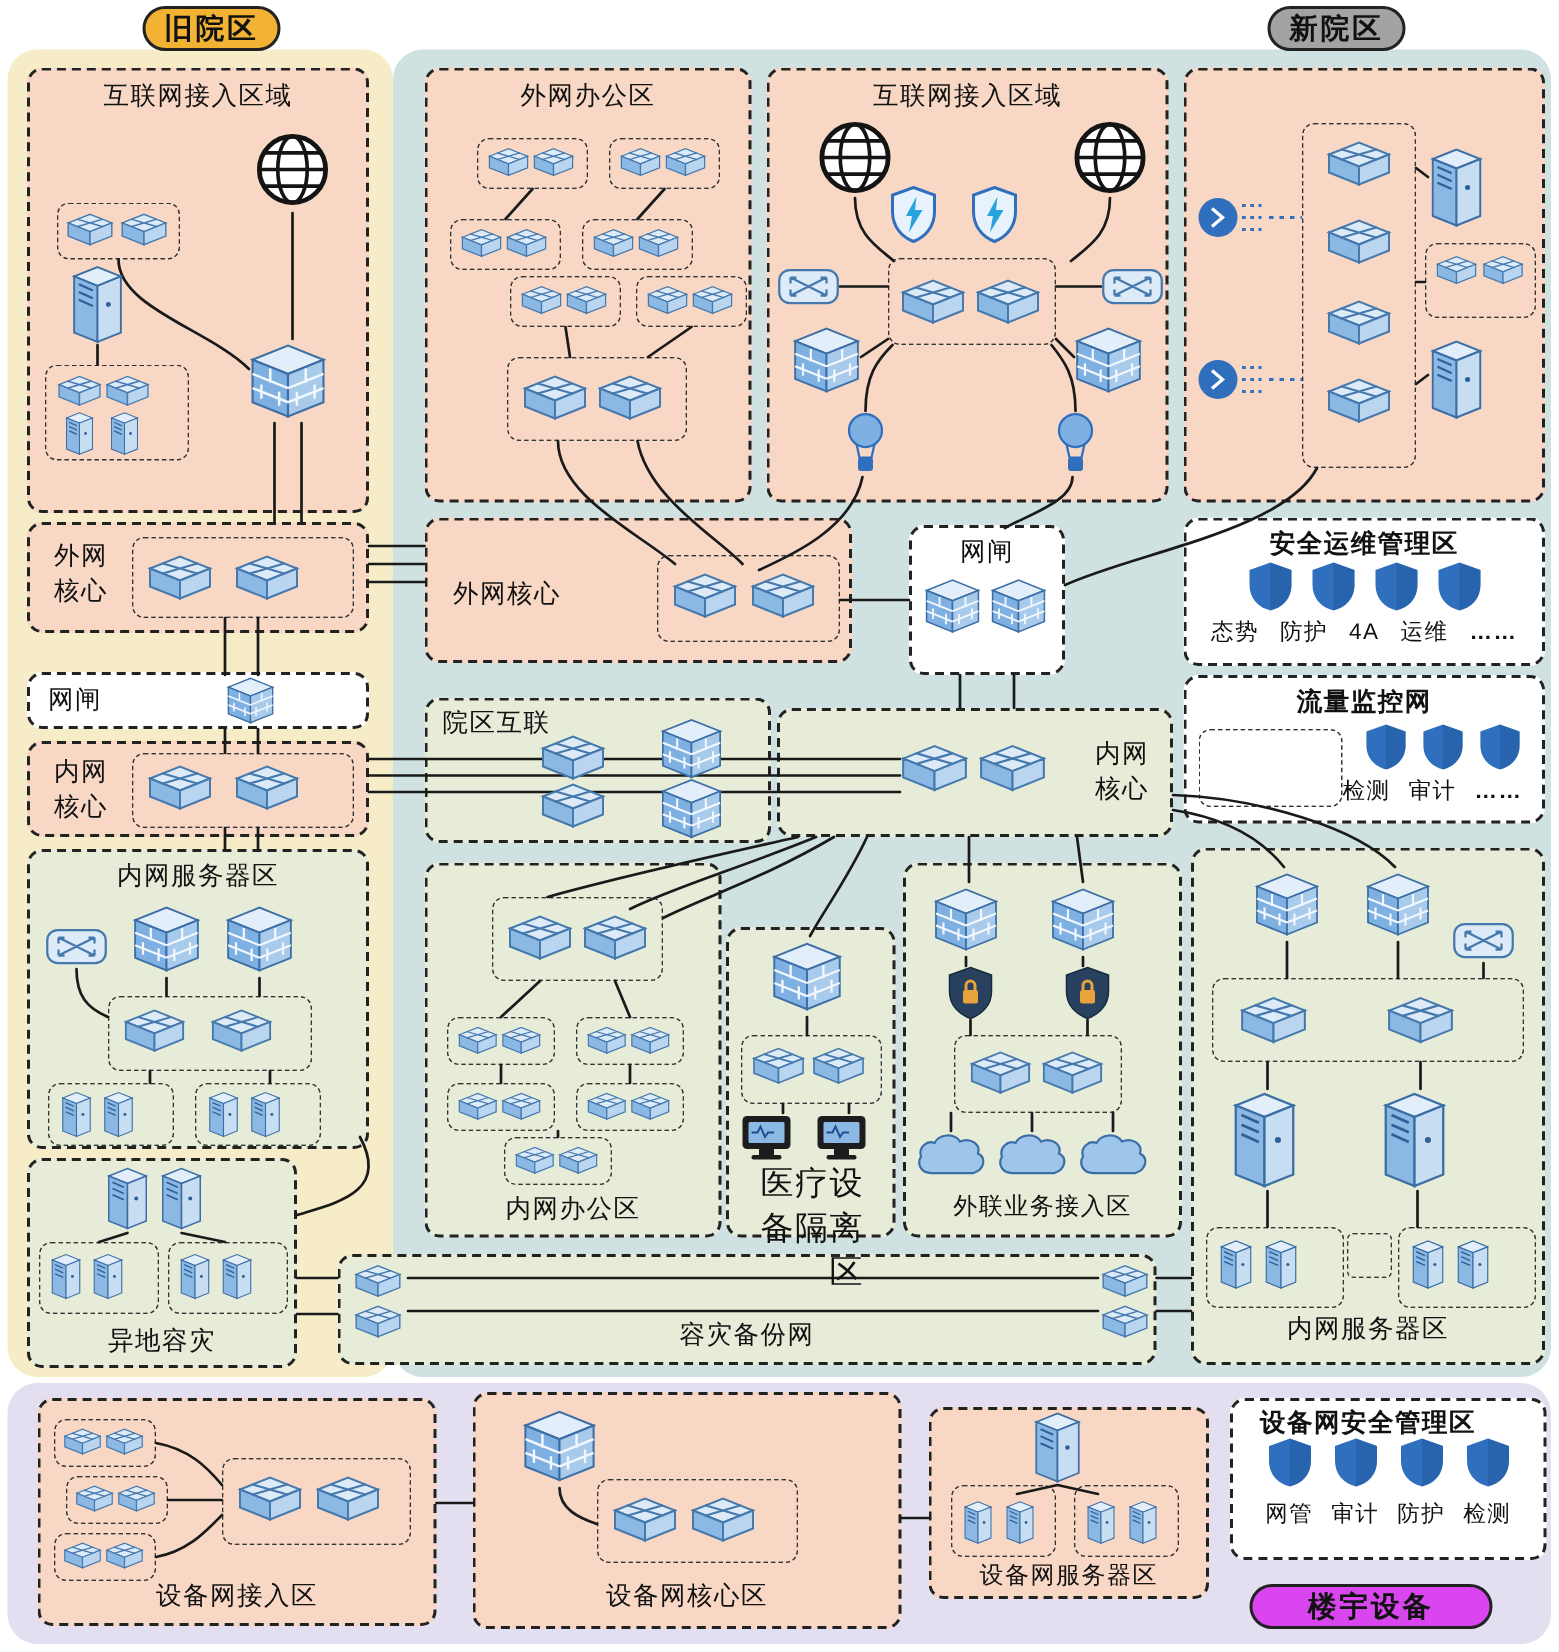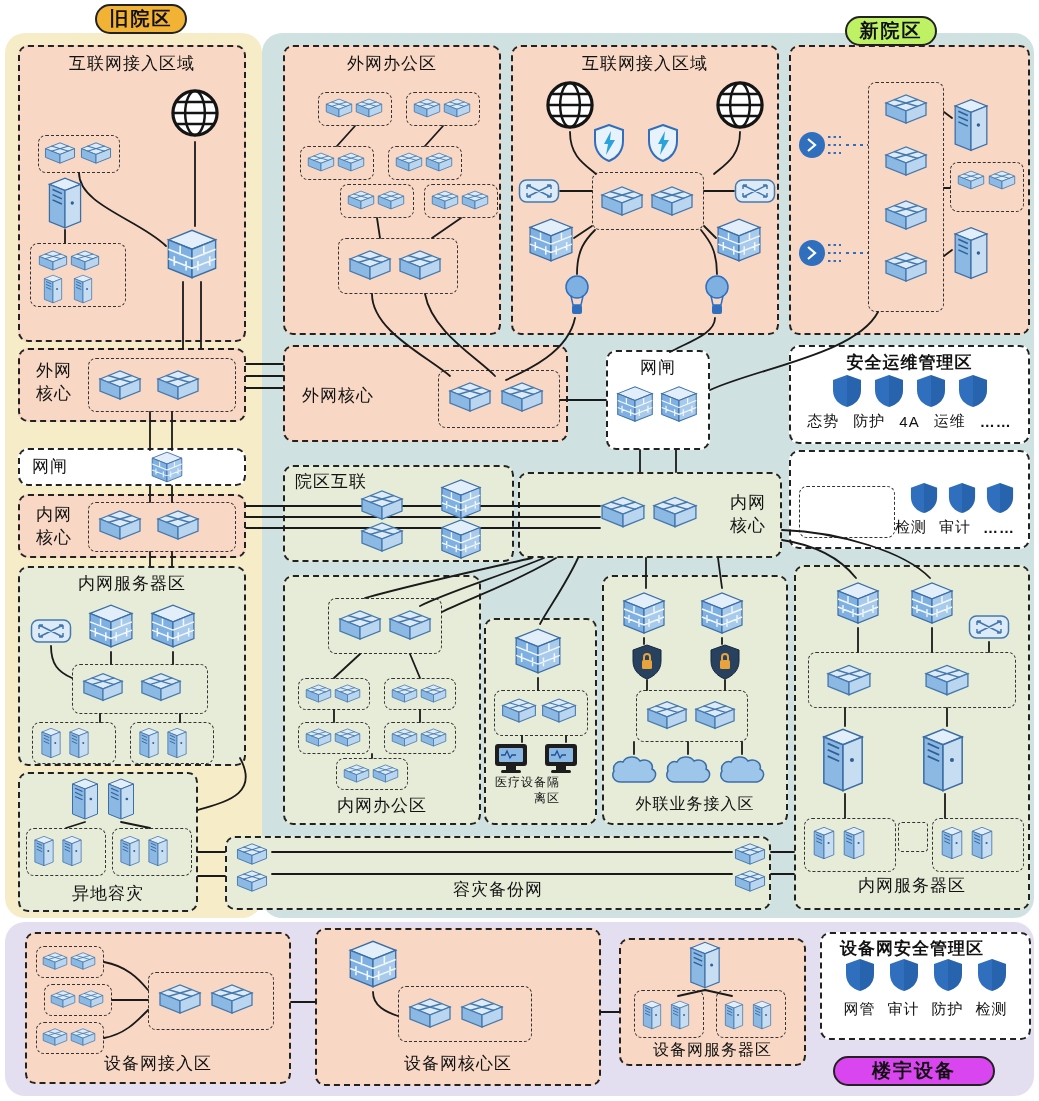--- a/index.html
+++ b/index.html
@@ -665,24 +665,25 @@
   <div class="zlabel" style="left:28px;top:360px;width:44px">外网核心</div>
   <div class="zlabel nowrap" style="left:32px;top:456px">网闸</div>
   <div class="zlabel" style="left:28px;top:504px;width:44px">内网核心</div>
   <div class="ztitle" style="left:18px;top:572px;width:228px">内网服务器区</div>
   <div class="ztitle" style="left:18px;top:882px;width:180px">异地容灾</div>
   <div class="ztitle" style="left:283px;top:52px;width:218px">外网办公区</div>
   <div class="ztitle" style="left:511px;top:52px;width:268px">互联网接入区域</div>
   <div class="zlabel nowrap" style="left:302px;top:385px">外网核心</div>
   <div class="ztitle" style="left:606px;top:356px;width:104px">网闸</div>
   <div class="ztitle b" style="left:789px;top:351px;width:241px">安全运维管理区</div>
+  <div class="ztitle b" style="left:789px;top:456px;width:241px">流量监控网</div>
   <div class="zlabel nowrap" style="left:295px;top:471px">院区互联</div>
   <div class="zlabel" style="left:722px;top:492px;width:44px">内网核心</div>
   <div class="ztitle" style="left:283px;top:794px;width:198px">内网办公区</div>
-  <div class="zlabel" style="left:490px;top:774px;width:70px;font-size:12px">医疗设备隔离区</div>
+  <div class="zlabel" style="left:506px;top:774px;width:70px;font-size:22px">医疗设备隔离区</div>
   <div class="ztitle" style="left:602px;top:794px;width:186px;font-size:16px">外联业务接入区</div>
   <div class="ztitle" style="left:794px;top:874px;width:236px">内网服务器区</div>
   <div class="ztitle" style="left:225px;top:878px;width:546px">容灾备份网</div>
   <div class="ztitle" style="left:315px;top:1052px;width:286px">设备网核心区</div>
   <div class="ztitle" style="left:25px;top:1052px;width:266px">设备网接入区</div>
   <div class="ztitle" style="left:619px;top:1040px;width:187px;font-size:16px">设备网服务器区</div>
   <div class="ztitle b" style="left:820px;top:937px;width:184px">设备网安全管理区</div>
 
   <div class="lblrow" style="left:789px;top:412px;width:241px;gap:14px">
     <span>态势</span>
@@ -697,16 +698,16 @@
     <span class="dots">……</span>
   </div>
   <div class="lblrow" style="left:820px;top:1000px;width:211px;gap:12px">
     <span>网管</span>
     <span>审计</span>
     <span>防护</span>
     <span>检测</span>
   </div>
 
   <div class="pill" style="left:95px;top:4px;width:92px;height:30px;background:#f2b233">旧院区</div>
-  <div class="pill" style="left:845px;top:16px;width:92px;height:30px;background:#bef264">新院区</div>
+  <div class="pill" style="left:845px;top:4px;width:92px;height:30px;background:#a3a3a3">新院区</div>
   <div class="pill" style="left:833px;top:1056px;width:162px;height:30px;background:#d946ef">楼宇设备</div>
 
 </div>
 
 </body></html>

